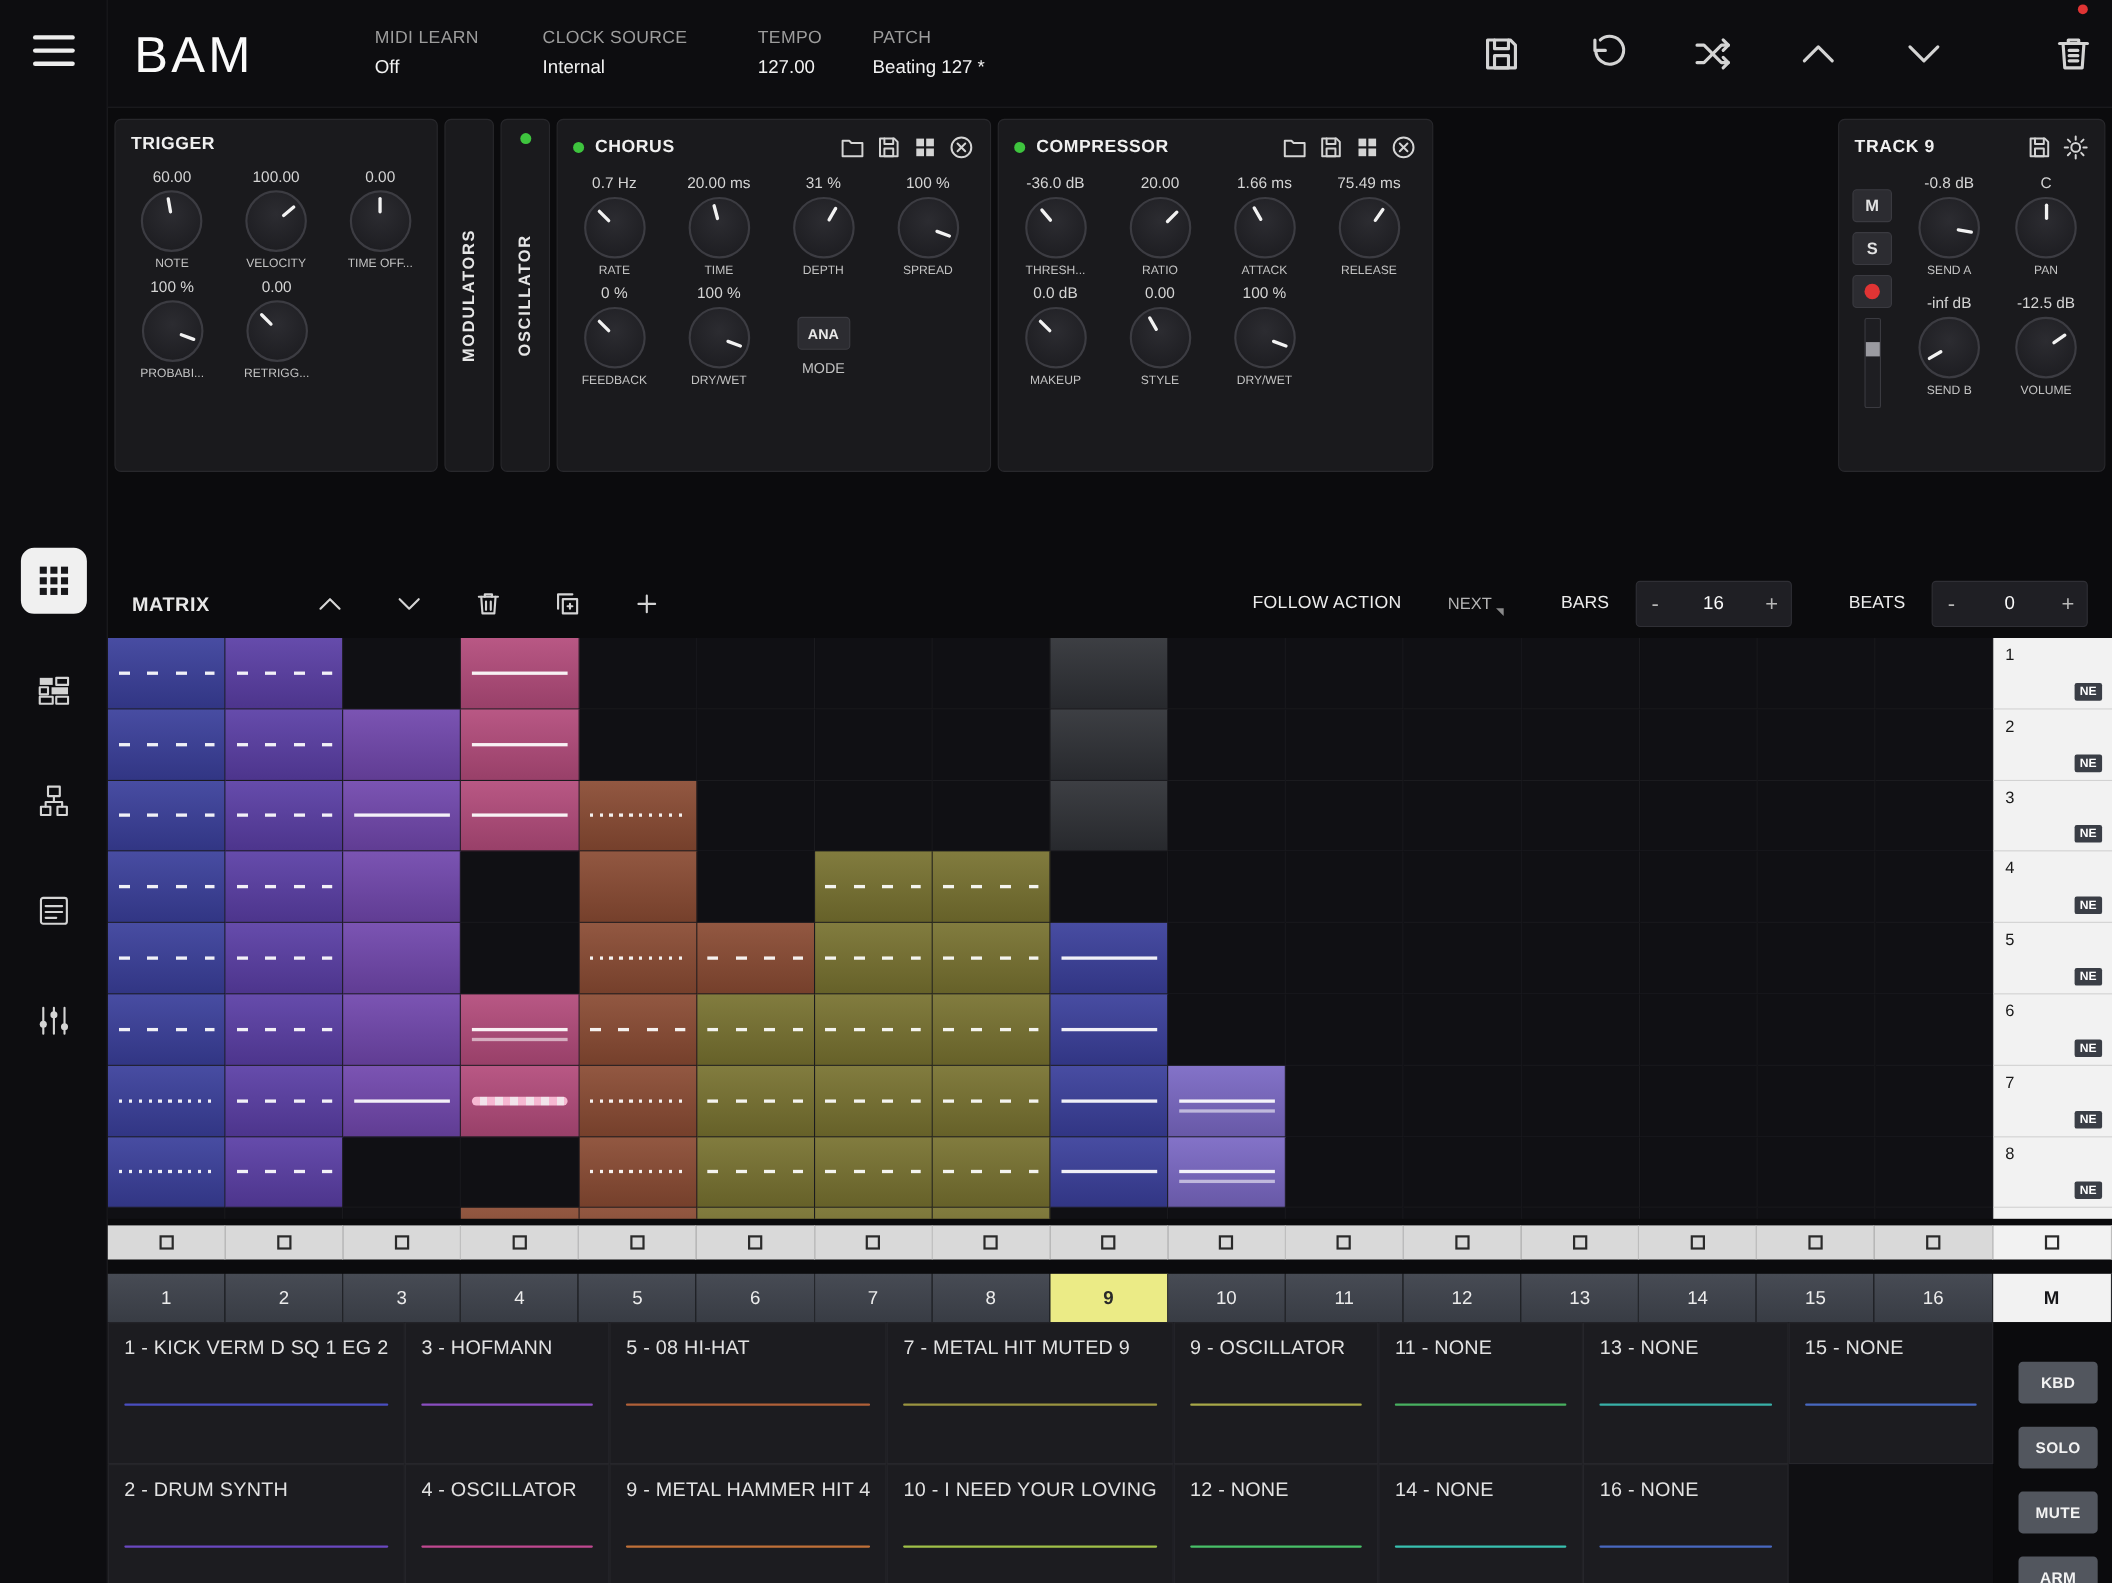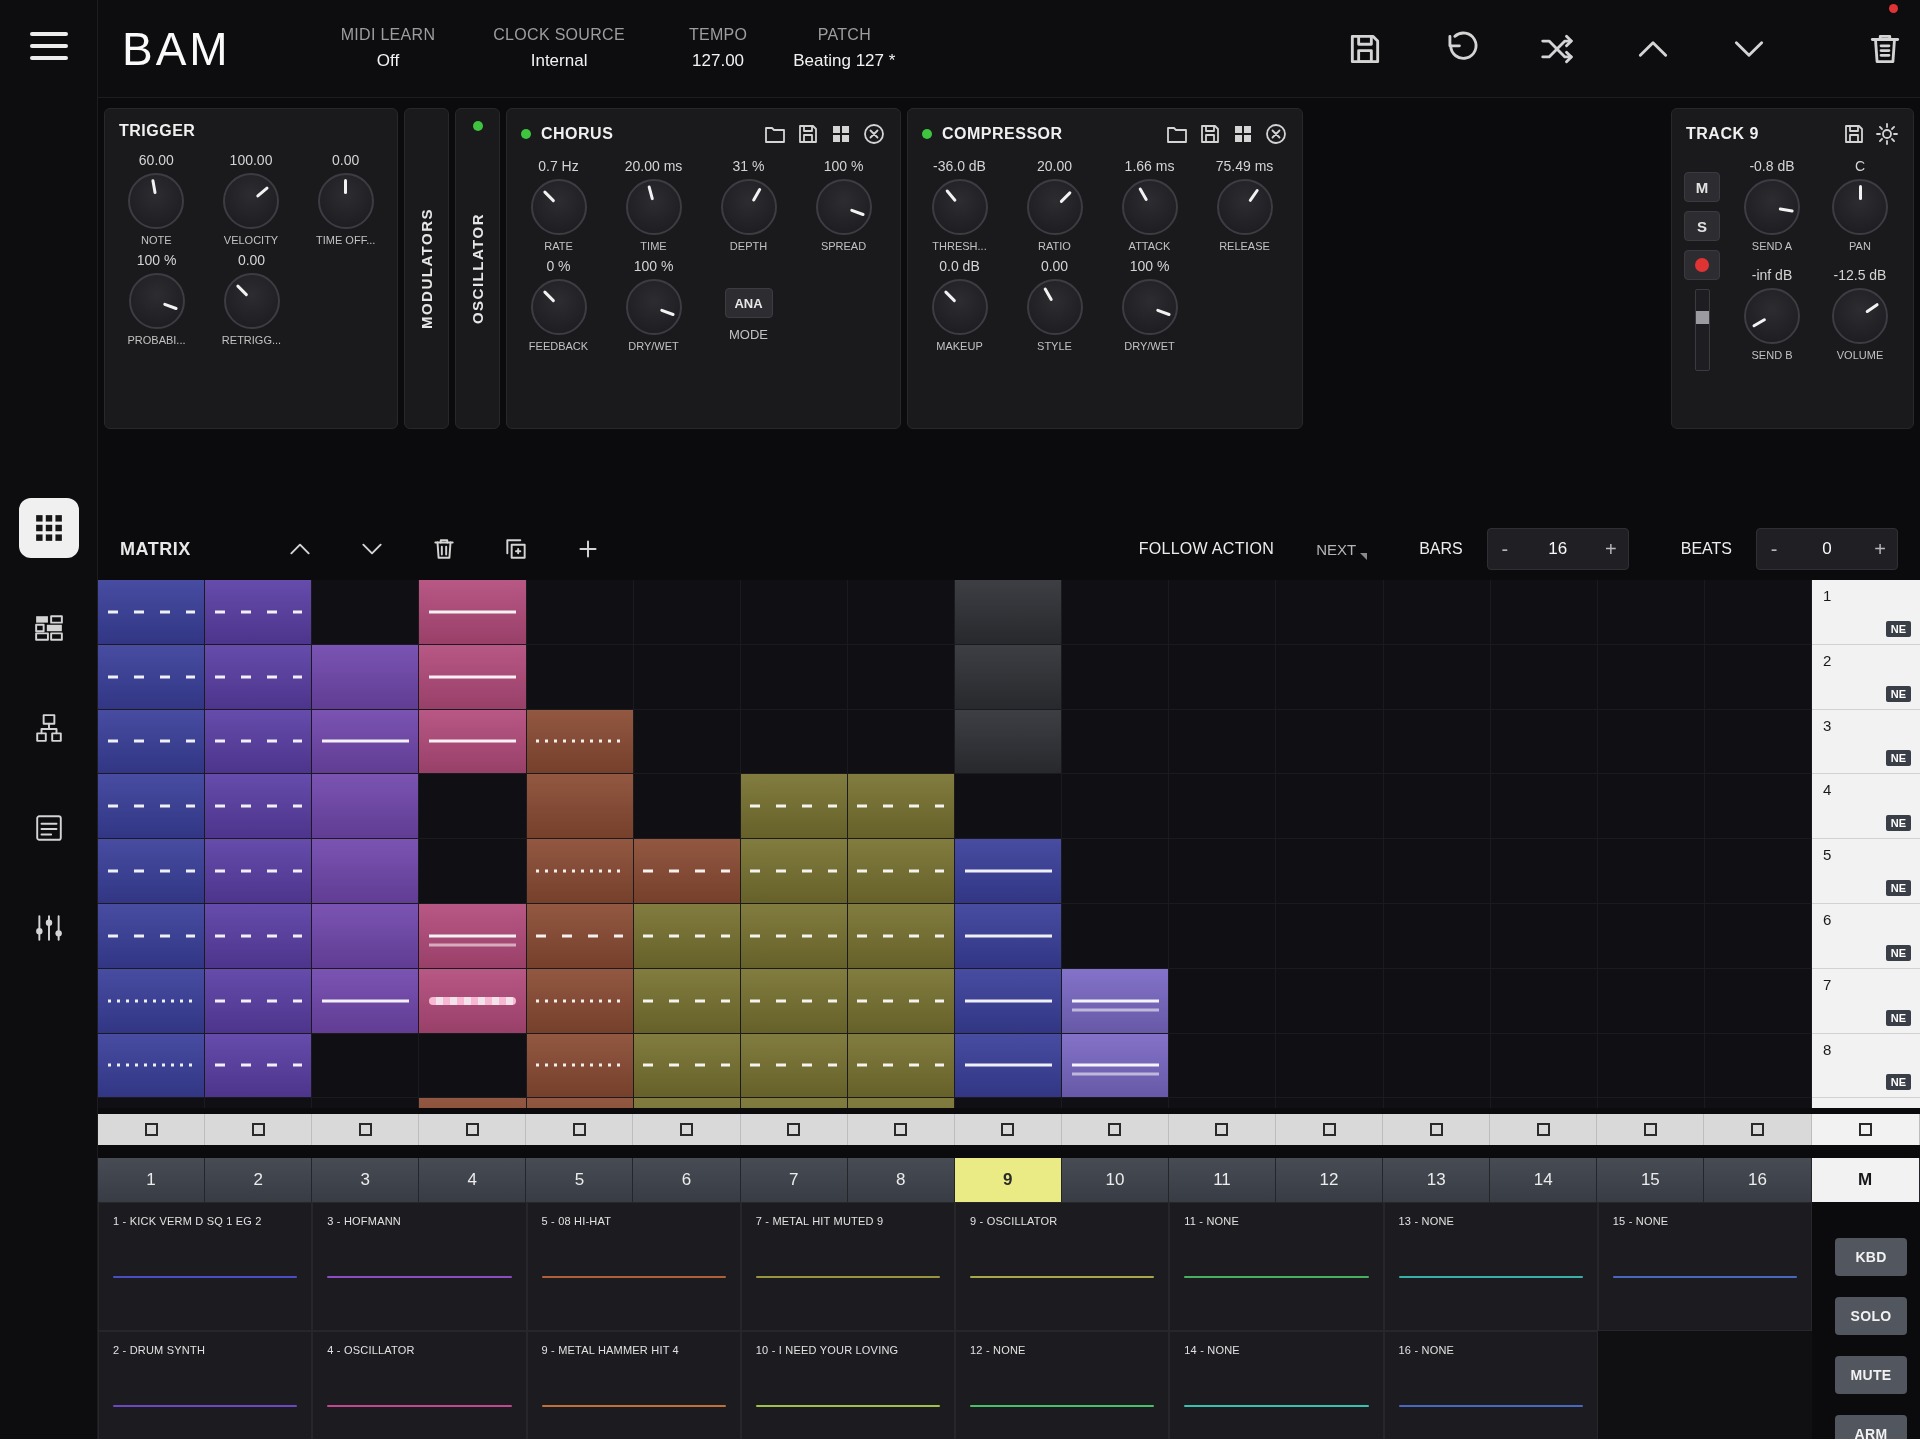--- a/index.html
+++ b/index.html
@@ -17,21 +17,21 @@
 
   
   .ic { stroke:#d4d4d4; fill:none; stroke-width:1.8; stroke-linecap:round; stroke-linejoin:round; }
   .ic.dark { stroke:#17171a; }
   button.icon-btn { background:none; border:none; display:flex; align-items:center; justify-content:center; cursor:pointer; }
 
   
   .main { flex:1; display:flex; flex-direction:column; position:relative; }
   .topbar { height:98px; flex:none; display:flex; align-items:center; background:#0d0d10; border-bottom:1px solid #1d1d21; }
   .logo { font-size:46px; letter-spacing:3px; color:#fafafa; margin-left:24px; font-weight:normal; }
-  .tfield { display:flex; flex-direction:column; gap:7px;align-items:center; }
+  .tfield { display:flex; flex-direction:column; gap:7px; }
   .tfield .lab { font-size:16px; color:#9d9d9d; letter-spacing:.3px; }
   .tfield .val { font-size:17px; color:#f2f2f2; }
   .tb-icons { margin-left:auto; display:flex; align-items:center; gap:58px; margin-right:16px; }
   .notif-dot { position:absolute; top:4px; right:22px; width:9px; height:9px; border-radius:50%; background:var(--rec); }
 
   
   .fx-row { margin:10px 0 0 6px; height:402px; display:flex; flex:none; }
   .panel { background:#1a1a1d; border:1px solid #28282c; border-radius:6px; height:321px; }
   .panel-head { display:flex; align-items:center; gap:10px; padding:13px 14px 6px; }
   .panel-title { font-size:16px; font-weight:bold; letter-spacing:.5px; color:#f0f0f0; white-space:nowrap; }
@@ -100,21 +100,21 @@
   .sqr { width:13px; height:13px; border:2px solid #2a2a2a; display:block; }
   .scene-number-row { margin-top:13px; height:44px; flex:none; display:flex; }
   .num-cell { width:107.1px; background:linear-gradient(#474b54,#383c44); border-right:1px solid #24262b; display:flex; align-items:center; justify-content:center; font-size:17px; color:#ececec; }
   .num-cell.active { background:var(--accent); color:#2a2a2a; font-weight:bold; }
   .num-cell.mcol { width:108px; background:#f2f2f2; color:#17171a; font-weight:bold; }
 
   
   .tracks-section { height:257px; flex:none; display:flex; }
   .track-grid { width:1714px; display:grid; grid-template-columns:repeat(8,1fr); grid-auto-rows:128.5px; background:#101013; }
   .track-cell { border:1px solid #26262b; background:#1c1c20; padding:12px 14px; position:relative; }
-  .tname { font-size:11px; color:#e2e2e2; letter-spacing:.2px; white-space:nowrap; overflow:hidden; }
+  .tname { font-size:18px; color:#e2e2e2; letter-spacing:.2px; white-space:nowrap; overflow:hidden; }
   .tline { position:absolute; left:14px; right:14px; top:58%; height:2px; border-radius:1px; }
   .track-btns { width:108px; display:flex; flex-direction:column; align-items:flex-end; padding:36px 13px 0 0; gap:21px; background:#0b0b0d; }
   .tb-btn { width:72px; height:38px; border-radius:4px; background:#52565e; border:none; color:#f2f2f2; font-size:14px; font-weight:bold; letter-spacing:.3px; }
 
   
   .bottombar { height:61px; flex:none; background:#0d0d10; border-top:1px solid #1d1d21; position:relative; }
   .bb-group { position:absolute; top:0; height:61px; display:flex; align-items:center; }
   .g-views { left:30px; gap:34px; }
   .g-undo { left:228px; gap:36px; }
   .g-transport { left:745px; gap:62px; }

